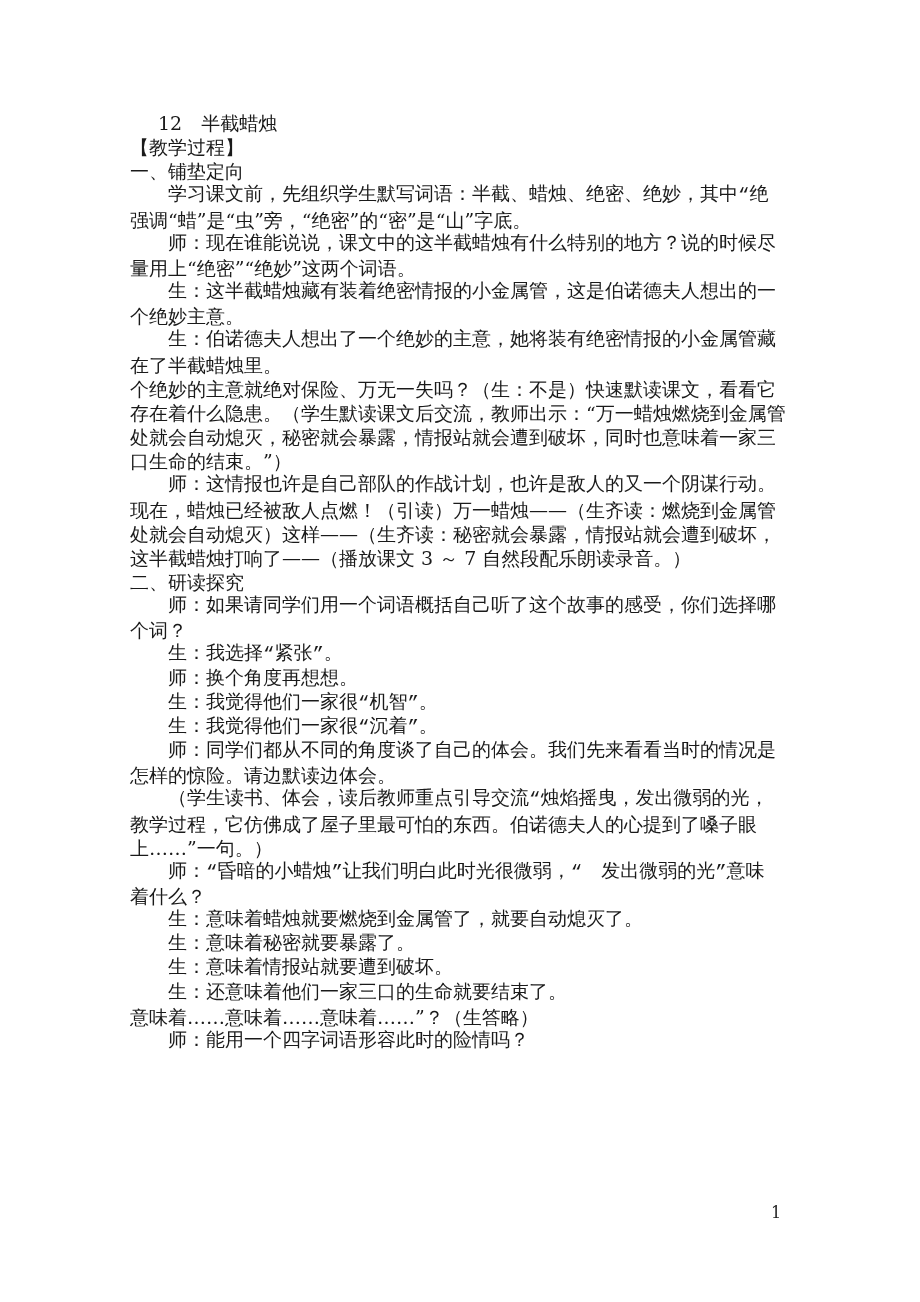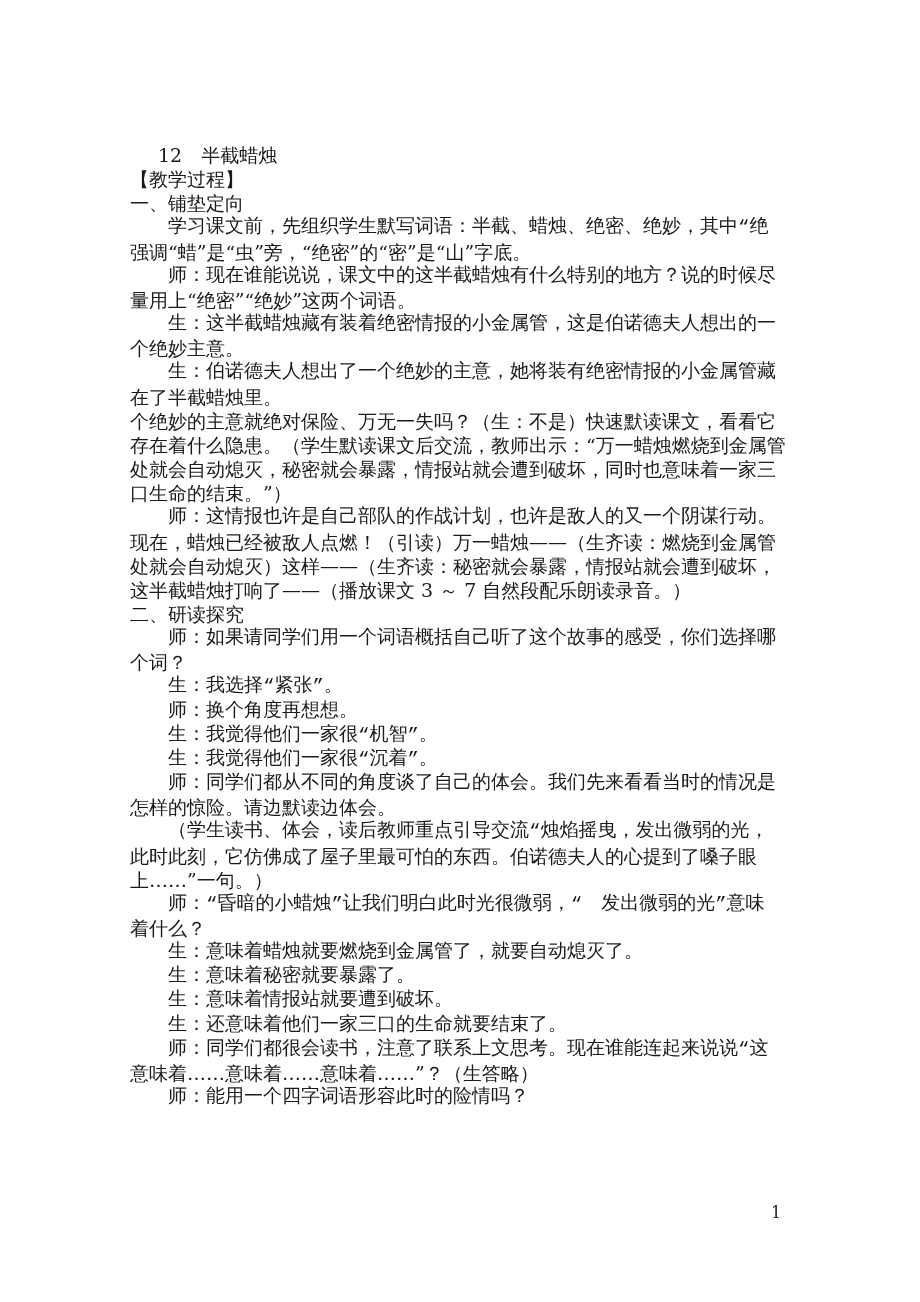--- a/index.html
+++ b/index.html
@@ -27,21 +27,21 @@
     width: 668px;
     font-size: 19px;
     line-height: 24.16px;
     text-align: left;
   }
   .line {
     white-space: pre;
     height: 24.16px;
   }
   .line.para  { text-indent: 38px; font-family: Liberation Mono, monospace; }
-  .line.title { text-indent: 28px; margin-top: 32px; }
+  .line.title { text-indent: 28px; }
   .line.flush { text-indent: 0; }
   .page-number {
     position: absolute;
     top: 1203px;
     left: 771px;
     font-size: 16px;
     line-height: 20px;
     color: #1a1a1a;
   }
 </style>
@@ -72,26 +72,25 @@
       <div class="line flush">二、研读探究</div>
       <div class="line para">师：如果请同学们用一个词语概括自己听了这个故事的感受，你们选择哪</div>
       <div class="line flush">个词？</div>
       <div class="line para">生：我选择“紧张”。</div>
       <div class="line para">师：换个角度再想想。</div>
       <div class="line para">生：我觉得他们一家很“机智”。</div>
       <div class="line para">生：我觉得他们一家很“沉着”。</div>
       <div class="line para">师：同学们都从不同的角度谈了自己的体会。我们先来看看当时的情况是</div>
       <div class="line flush">怎样的惊险。请边默读边体会。</div>
       <div class="line para">（学生读书、体会，读后教师重点引导交流“烛焰摇曳，发出微弱的光，</div>
-      <div class="line flush">此时此刻，它仿佛成了屋子里最可怕的东西。伯诺德夫人的心提到了嗓子眼</div>
+      <div class="line flush">教学过程，它仿佛成了屋子里最可怕的东西。伯诺德夫人的心提到了嗓子眼</div>
       <div class="line flush">上……”一句。）</div>
       <div class="line para">师：“昏暗的小蜡烛”让我们明白此时光很微弱，“　发出微弱的光”意味</div>
       <div class="line flush">着什么？</div>
       <div class="line para">生：意味着蜡烛就要燃烧到金属管了，就要自动熄灭了。</div>
       <div class="line para">生：意味着秘密就要暴露了。</div>
       <div class="line para">生：意味着情报站就要遭到破坏。</div>
       <div class="line para">生：还意味着他们一家三口的生命就要结束了。</div>
-      <div class="line para">师：同学们都很会读书，注意了联系上文思考。现在谁能连起来说说“这</div>
       <div class="line flush">意味着……意味着……意味着……”？（生答略）</div>
       <div class="line para">师：能用一个四字词语形容此时的险情吗？</div>
     </div>
   <div class="page-number">1</div>
 </div>
 
 </body></html>

